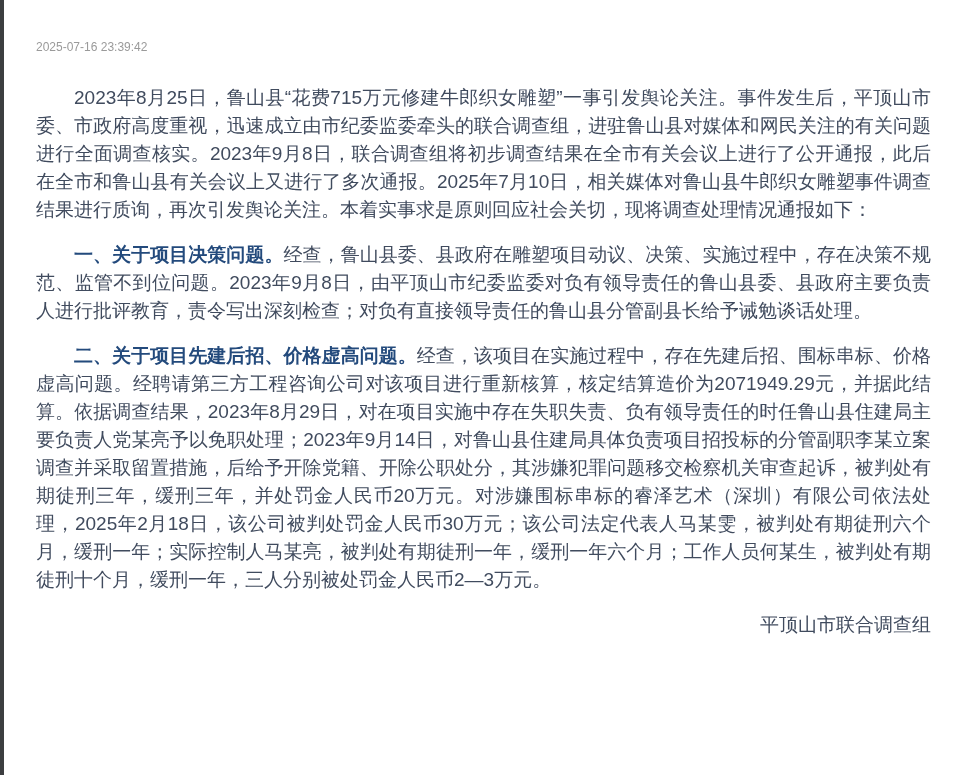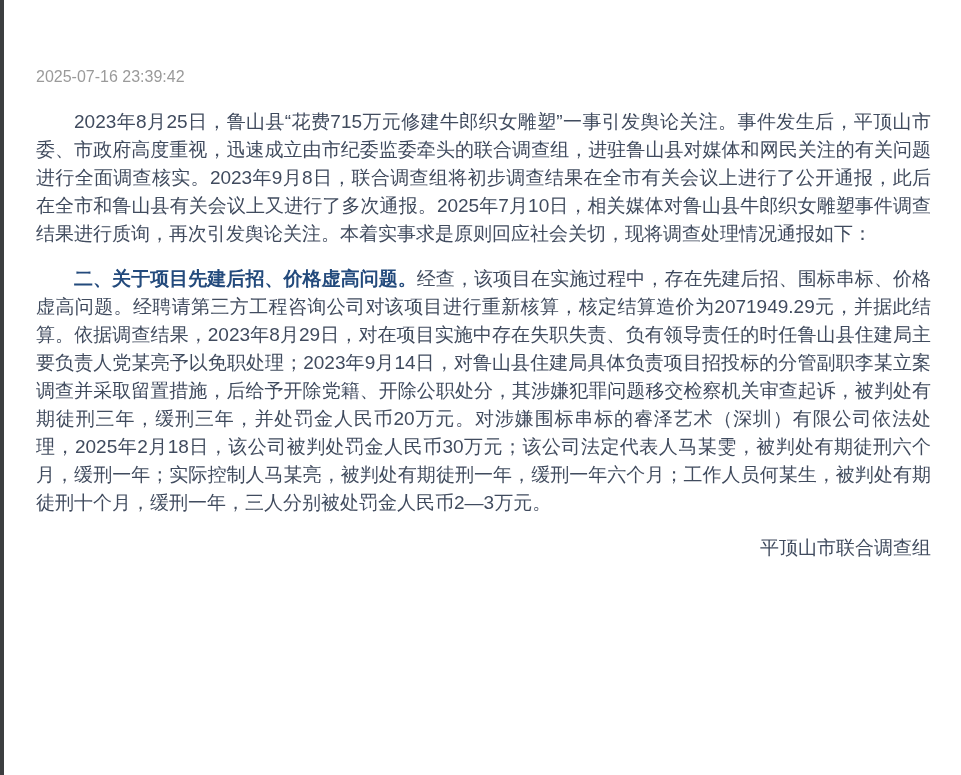--- a/index.html
+++ b/index.html
@@ -28,26 +28,26 @@
     padding: 18px 30px 10px 36px;
   }
   .title {
     margin: 6px 0 0 0;
     font-size: 22px;
     font-weight: 400;
     color: #3f3f3f;
     letter-spacing: 1px;
   }
   .timestamp {
-    margin-top: 50px;
-    font-size: 16px;
+    margin-top: 22px;
+    font-size: 12px;
     color: #9a9a9a;
   }
   .body-text {
-    margin-top: 22px;
+    margin-top: 30px;
     font-size: 19px;
     line-height: 28px;
     color: #404b5e;
     text-align: justify;
   }
   .para {
     margin: 0 0 17px 0;
     text-indent: 2em;
   }
   .para .lead {
@@ -66,20 +66,21 @@
 
 <div class="window-edge"></div>
 
 <main class="page">
 
   <div class="timestamp">2025-07-16 23:39:42</div>
 
   <section class="body-text">
     <p class="para"><strong class="lead"></strong><span>2023年8月25日，鲁山县“花费715万元修建牛郎织女雕塑”一事引发舆论关注。事件发生后，平顶山市委、市政府高度重视，迅速成立由市纪委监委牵头的联合调查组，进驻鲁山县对媒体和网民关注的有关问题进行全面调查核实。2023年9月8日，联合调查组将初步调查结果在全市有关会议上进行了公开通报，此后在全市和鲁山县有关会议上又进行了多次通报。2025年7月10日，相关媒体对鲁山县牛郎织女雕塑事件调查结果进行质询，再次引发舆论关注。本着实事求是原则回应社会关切，现将调查处理情况通报如下：</span></p>
 
+    <p class="para"><strong class="lead">一、关于项目决策问题。</strong><span>经查，鲁山县委、县政府在雕塑项目动议、决策、实施过程中，存在决策不规范、监管不到位问题。2023年9月8日，由平顶山市纪委监委对负有领导责任的鲁山县委、县政府主要负责人进行批评教育，责令写出深刻检查；对负有直接领导责任的鲁山县分管副县长给予诫勉谈话处理。</span></p>
 
     <p class="para"><strong class="lead">二、关于项目先建后招、价格虚高问题。</strong><span>经查，该项目在实施过程中，存在先建后招、围标串标、价格虚高问题。经聘请第三方工程咨询公司对该项目进行重新核算，核定结算造价为2071949.29元，并据此结算。依据调查结果，2023年8月29日，对在项目实施中存在失职失责、负有领导责任的时任鲁山县住建局主要负责人党某亮予以免职处理；2023年9月14日，对鲁山县住建局具体负责项目招投标的分管副职李某立案调查并采取留置措施，后给予开除党籍、开除公职处分，其涉嫌犯罪问题移交检察机关审查起诉，被判处有期徒刑三年，缓刑三年，并处罚金人民币20万元。对涉嫌围标串标的睿泽艺术（深圳）有限公司依法处理，2025年2月18日，该公司被判处罚金人民币30万元；该公司法定代表人马某雯，被判处有期徒刑六个月，缓刑一年；实际控制人马某亮，被判处有期徒刑一年，缓刑一年六个月；工作人员何某生，被判处有期徒刑十个月，缓刑一年，三人分别被处罚金人民币2—3万元。</span></p>
 
   </section>
 
   <div class="signature">平顶山市联合调查组</div>
 
 </main>
 
 </body></html>

